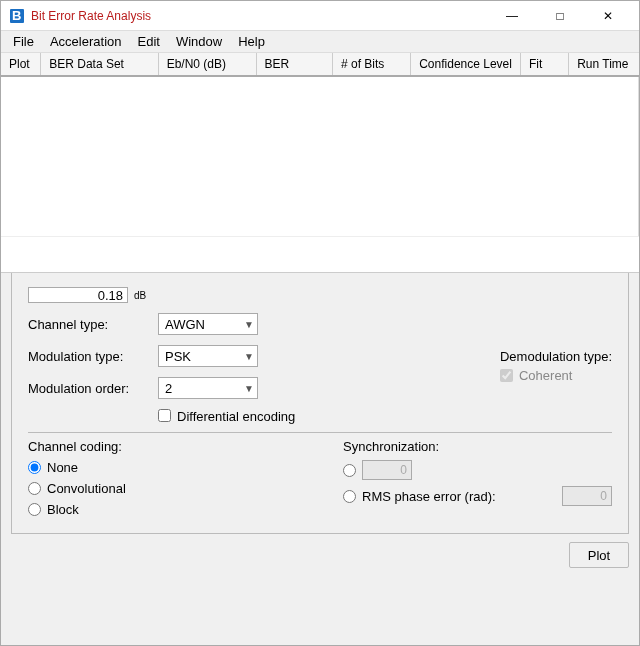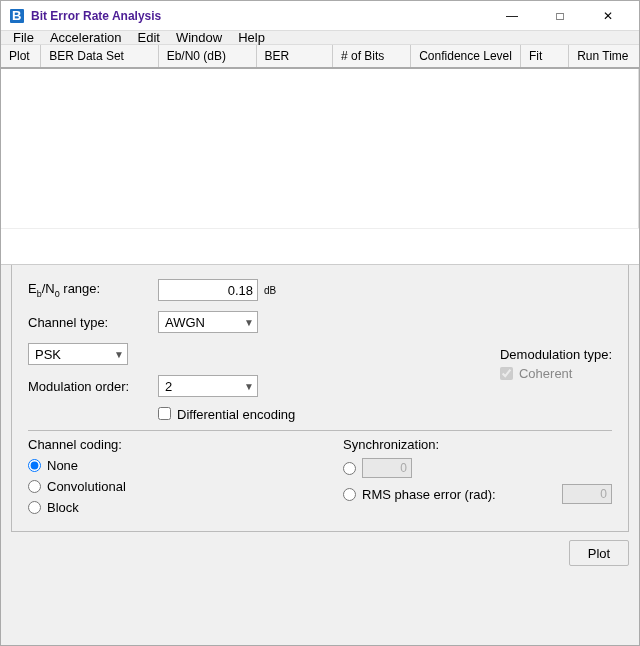--- a/index.html
+++ b/index.html
@@ -2,25 +2,25 @@
 <html><head>
   <meta charset="utf-8">
   <style>
     * { box-sizing: border-box; margin: 0; padding: 0; font-family: 'Segoe UI', Arial, sans-serif; font-size: 13px; }
     body { background: #f0f0f0; width: 640px; height: 646px; overflow: hidden; }
 
     .window { width: 640px; height: 646px; background: #f0f0f0; border: 1px solid #aaa; display: flex; flex-direction: column; }
 
     .title-bar { background: #fff; height: 30px; display: flex; align-items: center; padding: 0 8px; border-bottom: 1px solid #ddd; user-select: none; }
     .title-bar-icon { width: 16px; height: 16px; margin-right: 6px; display: flex; align-items: center; justify-content: center; }
-    .title-bar-title { flex: 1; font-size: 12px; color: #4c1d95; font-weight: bold; }
+    .title-bar-title { flex: 1; font-size: 12px; color: #b91c1c; }
     .title-bar-controls { display: flex; gap: 2px; }
     .title-bar-btn { width: 46px; height: 30px; border: none; background: transparent; cursor: pointer; font-size: 12px; display: flex; align-items: center; justify-content: center; }
 
-    .menu-bar { background: #f0f0f0; height: 14px; display: flex; align-items: center; padding: 0 4px; border-bottom: 1px solid #ddd; }
+    .menu-bar { background: #f0f0f0; height: 22px; display: flex; align-items: center; padding: 0 4px; border-bottom: 1px solid #ddd; }
     .menu-item { padding: 2px 8px; cursor: pointer; font-size: 13px; }
 
     .table-area { background: #fff; border-bottom: 1px solid #ccc; flex: 1; max-height: 220px; overflow: hidden; }
     .data-table { width: 100%; border-collapse: collapse; }
     .data-table th { border-right: 1px solid #ccc; border-bottom: 2px solid #aaa; padding: 4px 8px; text-align: left; font-weight: normal; font-size: 12px; background: #f5f5f5; white-space: nowrap; }
     .data-table th:last-child { border-right: none; }
     .data-table td { border-right: 1px solid #ddd; border-bottom: 1px solid #eee; padding: 4px 8px; font-size: 12px; }
     .col-plot { width: 40px; }
     .col-dataset { width: 120px; }
     .col-ebn0 { width: 100px; }
@@ -33,21 +33,21 @@
     .tabs-section { background: #f0f0f0; padding: 8px 10px 0 10px; }
     .tabs { display: flex; gap: 0; }
     .tab { padding: 5px 16px; border: 1px solid #bbb; border-bottom: none; cursor: pointer; background: #e0e0e0; font-size: 13px; margin-right: 2px; border-radius: 3px 3px 0 0; }
     .tab.active { background: #f0f0f0; border-bottom: 1px solid #f0f0f0; z-index: 1; }
 
     .panel { background: #f0f0f0; border: 1px solid #bbb; border-top: none; padding: 14px 16px 10px 16px; margin: 0 10px; }
 
     .form-row { display: flex; align-items: center; margin-bottom: 10px; }
     .form-label { width: 130px; font-size: 13px; color: #000; }
     .form-label sub { font-size: 9px; }
-    .form-input { width: 100px; height: 22px; border: 1px solid #aaa; padding: 2px 4px; font-size: 13px; text-align: right; background: #fff; }
+    .form-input { width: 100px; height: 16px; border: 1px solid #aaa; padding: 2px 4px; font-size: 13px; text-align: right; background: #fff; }
     .unit-label { margin-left: 6px; font-size: 10px; }
 
     .select-wrap { position: relative; display: inline-block; }
     .form-select { width: 100px; height: 22px; border: 1px solid #aaa; background: #fff; font-size: 13px; appearance: none; padding: 0 22px 0 6px; cursor: pointer; }
     .select-arrow { position: absolute; right: 4px; top: 50%; transform: translateY(-50%); pointer-events: none; font-size: 10px; color: #555; }
 
     .checkbox-row { display: flex; align-items: flex-start; margin-bottom: 8px; margin-left: 130px; }
     .checkbox-row input[type=checkbox] { margin-right: 6px; }
 
     .two-column { display: flex; gap: 16px; margin-top: 6px; }
@@ -123,41 +123,41 @@
           <td colspan="8" style="height:160px;"></td>
         </tr>
       </tbody>
     </table>
   </div>
 
 
   <div class="panel">
 
     <div class="form-row">
-      <span class="form-label">E<sub>b</sub>/N<sub>0</sub> range:</span>
       <input class="form-input" type="text" value="0.18" style="">
       <span class="unit-label">dB</span>
     </div>
 
     <div class="form-row">
       <span class="form-label">Channel type:</span>
       <div class="select-wrap">
         <select class="form-select">
           <option>AWGN</option>
           <option>Rician</option>
           <option>Rayleigh</option>
         </select>
         <span class="select-arrow">▼</span>
       </div>
     </div>
 
     <div style="display:flex; align-items:flex-start;">
       <div style="flex:1;">
 
         <div class="form-row">
+          <span class="form-label">Modulation type:</span>
           <div class="select-wrap">
             <select class="form-select">
               <option>PSK</option>
               <option>QAM</option>
               <option>FSK</option>
               <option>MSK</option>
               <option>DPSK</option>
             </select>
             <span class="select-arrow">▼</span>
           </div>

